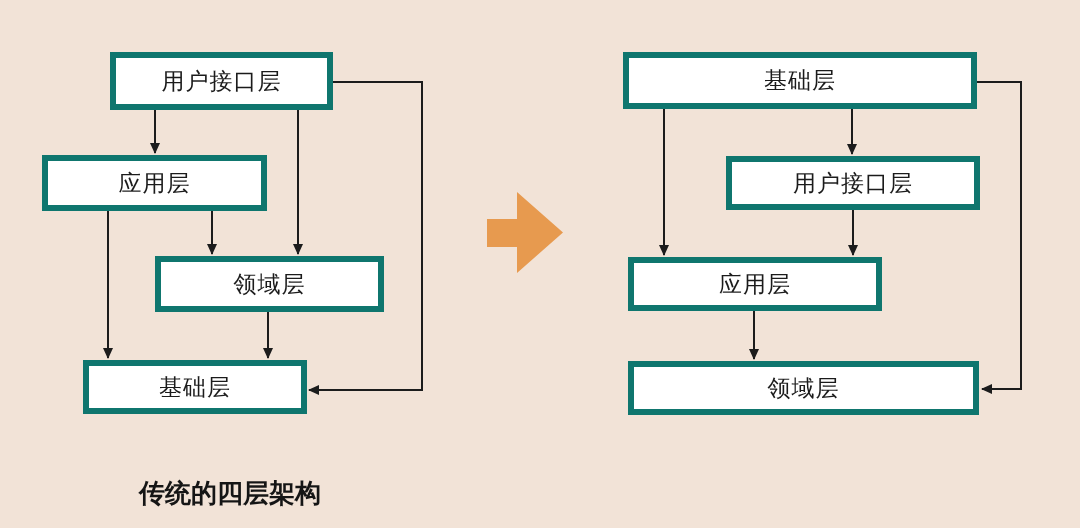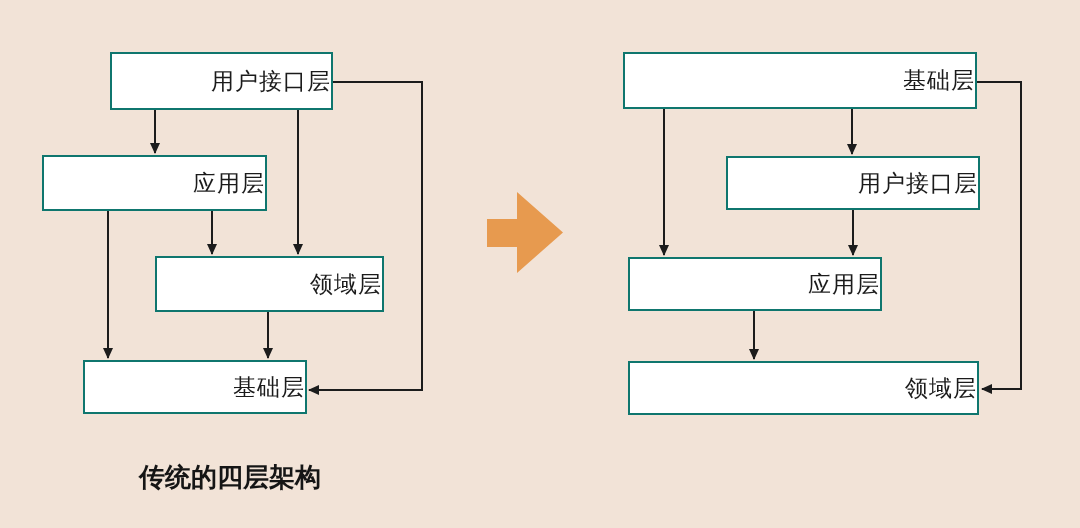--- a/index.html
+++ b/index.html
@@ -22,25 +22,25 @@
     height: 528px;
   }
   .wire {
     fill: none;
     stroke: #1c1c1c;
     stroke-width: 2;
   }
   .box {
     position: absolute;
     background: #ffffff;
-    border: 2px solid #0f766e;
+    border: 6px solid #0f766e;
     box-sizing: border-box;
     display: flex;
     align-items: center;
-    justify-content: flex-end;
+    justify-content: center;
   }
   .box-label {
     font-size: 23px;
     color: #1b1b1b;
     letter-spacing: 1px;
     white-space: nowrap;
   }
   .caption {
     position: absolute;
     font-size: 26px;
@@ -97,15 +97,15 @@
   <div class="box" style="left:726px; top:156px; width:254px; height:54px">
     <span class="box-label">用户接口层</span>
   </div>
   <div class="box" style="left:628px; top:257px; width:254px; height:54px">
     <span class="box-label">应用层</span>
   </div>
   <div class="box" style="left:628px; top:361px; width:351px; height:54px">
     <span class="box-label">领域层</span>
   </div>
 
-  <div class="caption" style="left:116px; top:460px; width:228px">传统的四层架构</div>
+  <div class="caption" style="left:116px; top:476px; width:228px">传统的四层架构</div>
 
 </div>
 
 </body></html>

